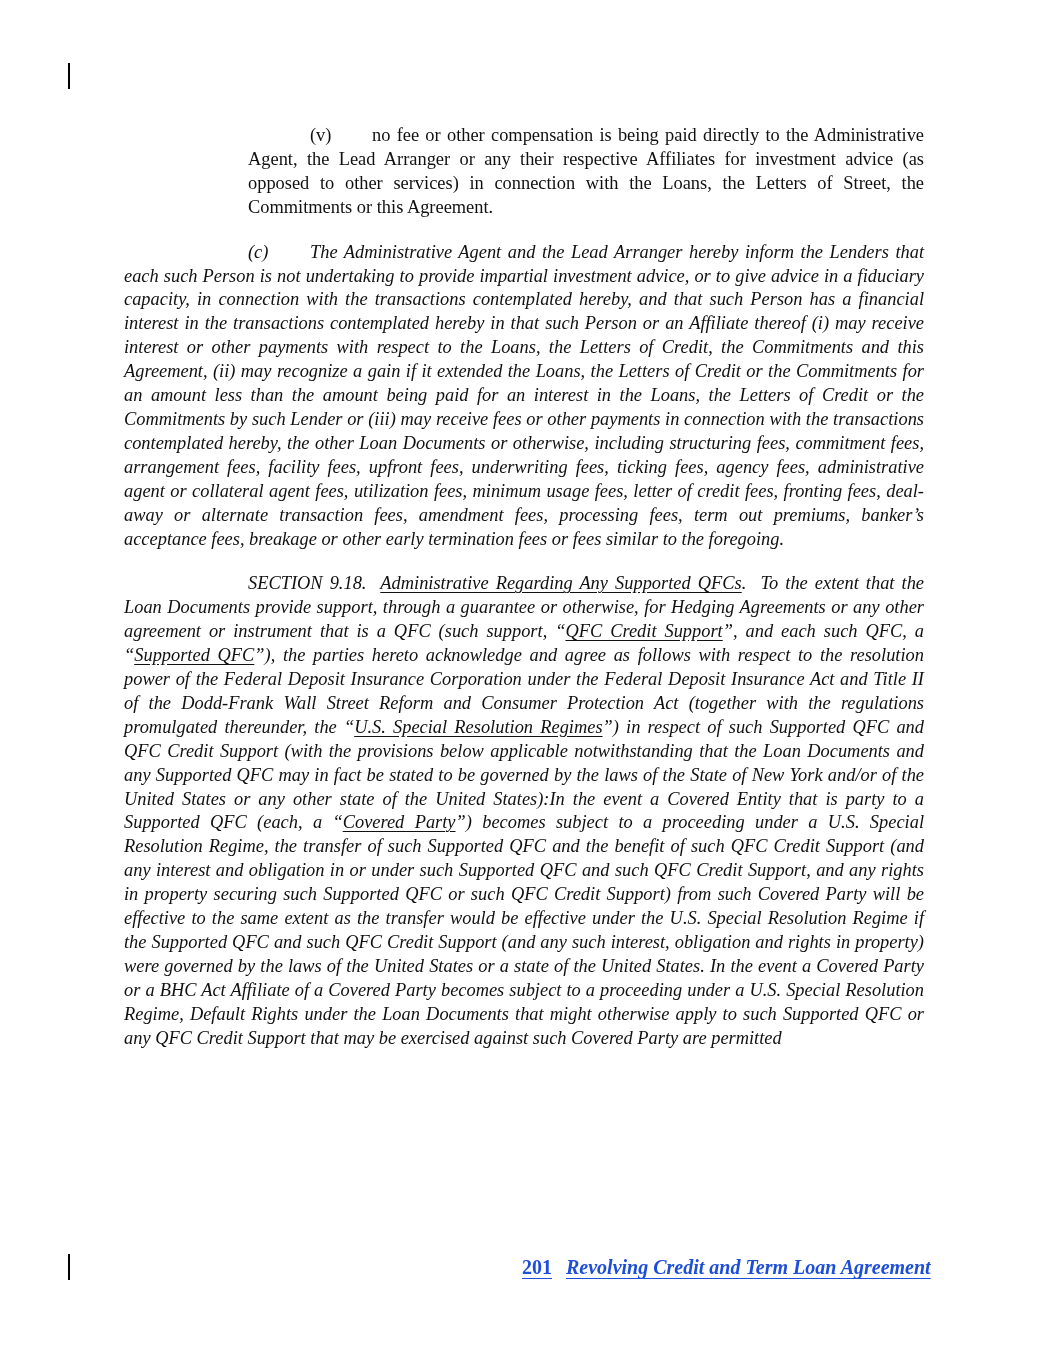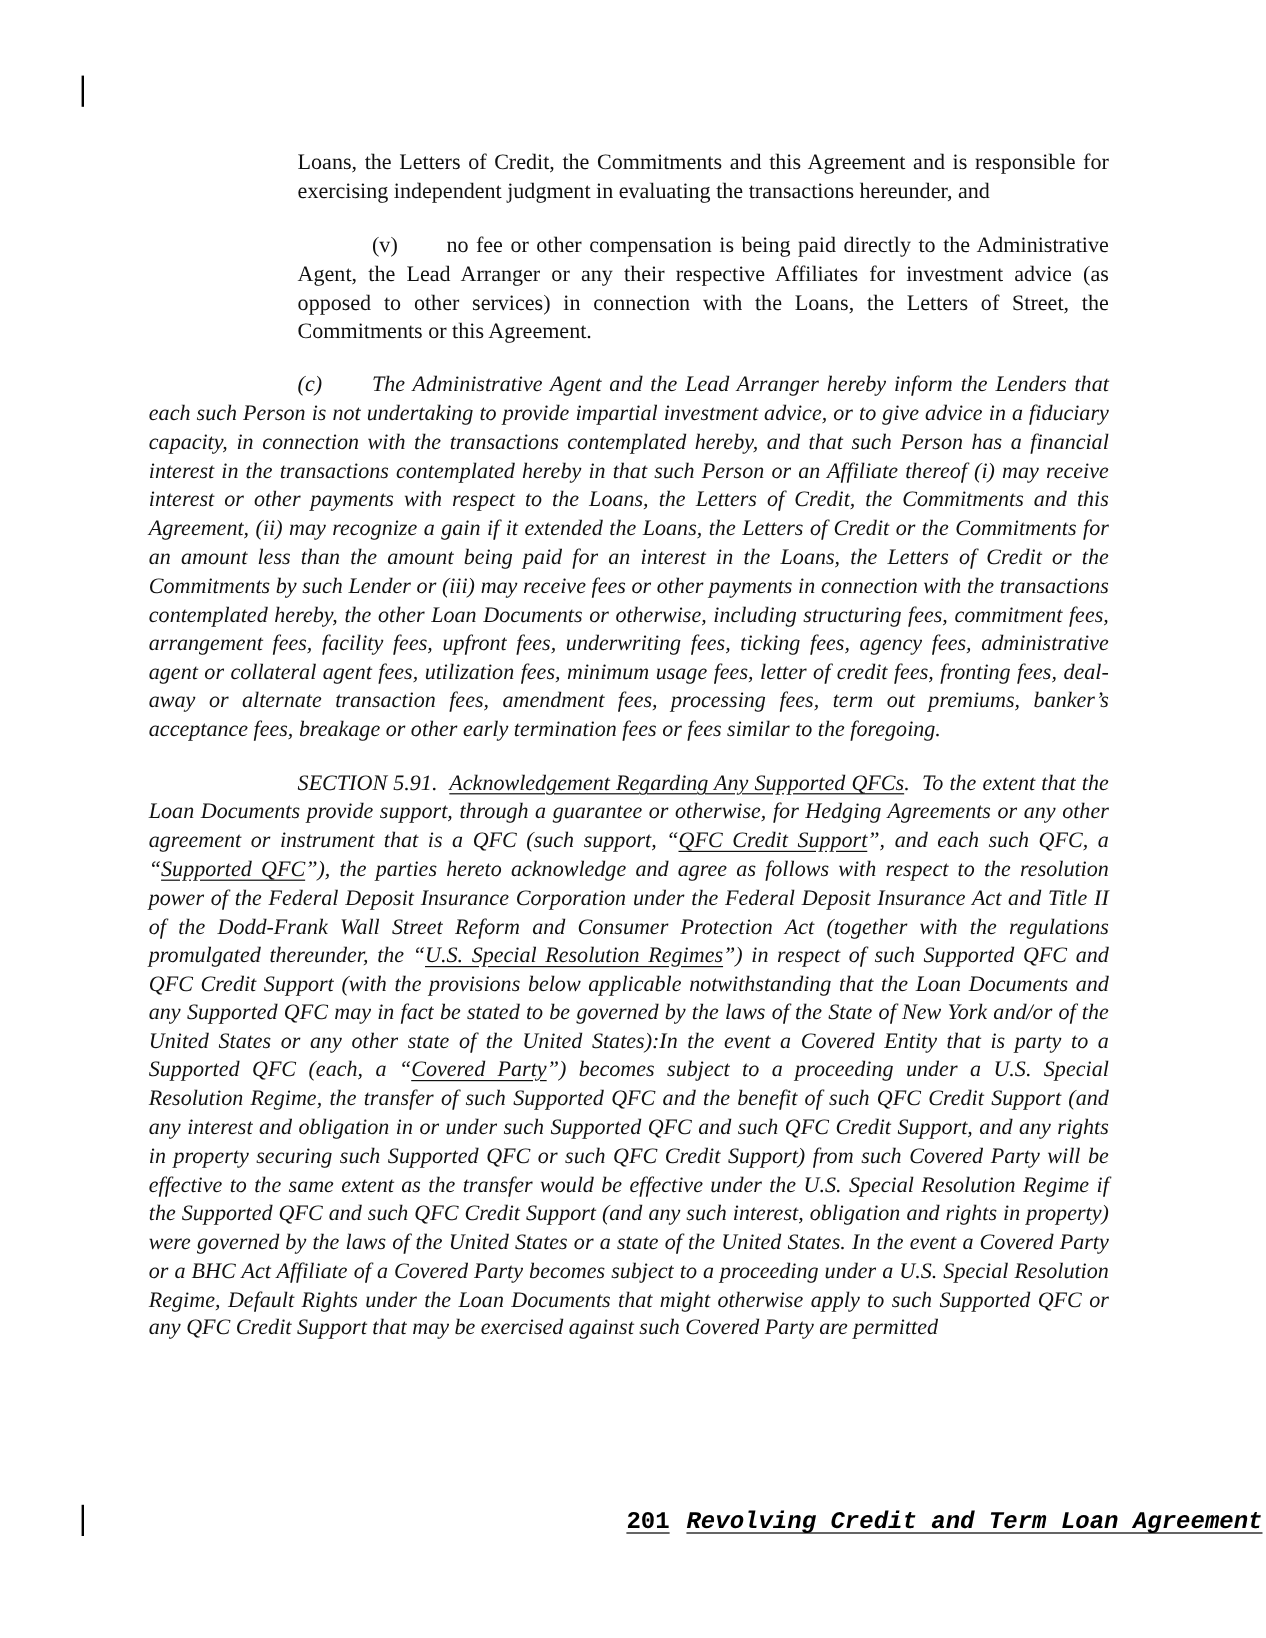--- a/index.html
+++ b/index.html
@@ -57,54 +57,50 @@
     position: absolute;
     top: 1256px;
     left: 522px;
     font-family: "Liberation Serif", "DejaVu Serif", serif;
     font-weight: bold;
     font-size: 20px;
     color: #1f1fc0;
     white-space: nowrap;
   }
   .footer a {
-    color: #000000;
+    color: #1d4ed8;
     text-decoration: underline;
     text-decoration-thickness: 1px;
     text-underline-offset: 4px;
-    font-family: Liberation Mono, monospace;
   }
   .footer .title {
     font-style: italic;
     margin-left: 14px;
     margin-top: 28px;
   }
 </style>
 </head>
 <body>
 
 <div class="change-bar top"></div>
 
 <div class="page">
 
-  <p class="para indented-block">
-    <span>Loans, the Letters of Credit, the Commitments and this Agreement and is responsible for exercising independent judgment in evaluating the transactions hereunder, and</span>
-  </p>
 
   <p class="para indented-block first-indent">
     <span class="label">(v)</span><span>no fee or other compensation is being paid directly to the Administrative Agent, the Lead Arranger or any their respective Affiliates for investment advice (as opposed to other services) in connection with the Loans, the Letters of Street, the Commitments or this Agreement.</span>
   </p>
 
   <p class="para first-indent-lg">
     <span class="label">(c)</span><span>The Administrative Agent and the Lead Arranger hereby inform the Lenders that each such Person is not undertaking to provide impartial investment advice, or to give advice in a fiduciary capacity, in connection with the transactions contemplated hereby, and that such Person has a financial interest in the transactions contemplated hereby in that such Person or an Affiliate thereof (i) may receive interest or other payments with respect to the Loans, the Letters of Credit, the Commitments and this Agreement, (ii) may recognize a gain if it extended the Loans, the Letters of Credit or the Commitments for an amount less than the amount being paid for an interest in the Loans, the Letters of Credit or the Commitments by such Lender or (iii) may receive fees or other payments in connection with the transactions contemplated hereby, the other Loan Documents or otherwise, including structuring fees, commitment fees, arrangement fees, facility fees, upfront fees, underwriting fees, ticking fees, agency fees, administrative agent or collateral agent fees, utilization fees, minimum usage fees, letter of credit fees, fronting fees, deal-away or alternate transaction fees, amendment fees, processing fees, term out premiums, banker’s acceptance fees, breakage or other early termination fees or fees similar to the foregoing.</span>
   </p>
 
   <p class="para first-indent-lg">
-    <span>SECTION 5.91.</span>&nbsp;
-    <span class="u">Acknowledgement Regarding Any Supported QFCs</span><span>.</span>&nbsp;
+    <span>SECTION 9.18.</span>&nbsp;
+    <span class="u">Administrative Regarding Any Supported QFCs</span><span>.</span>&nbsp;
     <span>To the extent that the Loan Documents provide support, through a guarantee or otherwise, for Hedging Agreements or any other agreement or instrument that is a QFC (such support, “</span><span class="u">QFC Credit Support</span><span>”, and each such QFC, a “</span><span class="u">Supported QFC</span><span>”), the parties hereto acknowledge and agree as follows with respect to the resolution power of the Federal Deposit Insurance Corporation under the Federal Deposit Insurance Act and Title II of the Dodd-Frank Wall Street Reform and Consumer Protection Act (together with the regulations promulgated thereunder, the “</span><span class="u">U.S. Special Resolution Regimes</span><span>”) in respect of such Supported QFC and QFC Credit Support (with the provisions below applicable notwithstanding that the Loan Documents and any Supported QFC may in fact be stated to be governed by the laws of the State of New York and/or of the United States or any other state of the United States):In the event a Covered Entity that is party to a Supported QFC (each, a “</span><span class="u">Covered Party</span><span>”) becomes subject to a proceeding under a U.S. Special Resolution Regime, the transfer of such Supported QFC and the benefit of such QFC Credit Support (and any interest and obligation in or under such Supported QFC and such QFC Credit Support, and any rights in property securing such Supported QFC or such QFC Credit Support) from such Covered Party will be effective to the same extent as the transfer would be effective under the U.S. Special Resolution Regime if the Supported QFC and such QFC Credit Support (and any such interest, obligation and rights in property) were governed by the laws of the United States or a state of the United States. In the event a Covered Party or a BHC Act Affiliate of a Covered Party becomes subject to a proceeding under a U.S. Special Resolution Regime, Default Rights under the Loan Documents that might otherwise apply to such Supported QFC or any QFC Credit Support that may be exercised against such Covered Party are permitted</span>
   </p>
 
 </div>
 
 <div class="change-bar bottom"></div>
 
 <div class="footer">
   <a href="#">201</a><a href="#" class="title">Revolving Credit and Term Loan Agreement</a>
 </div>

